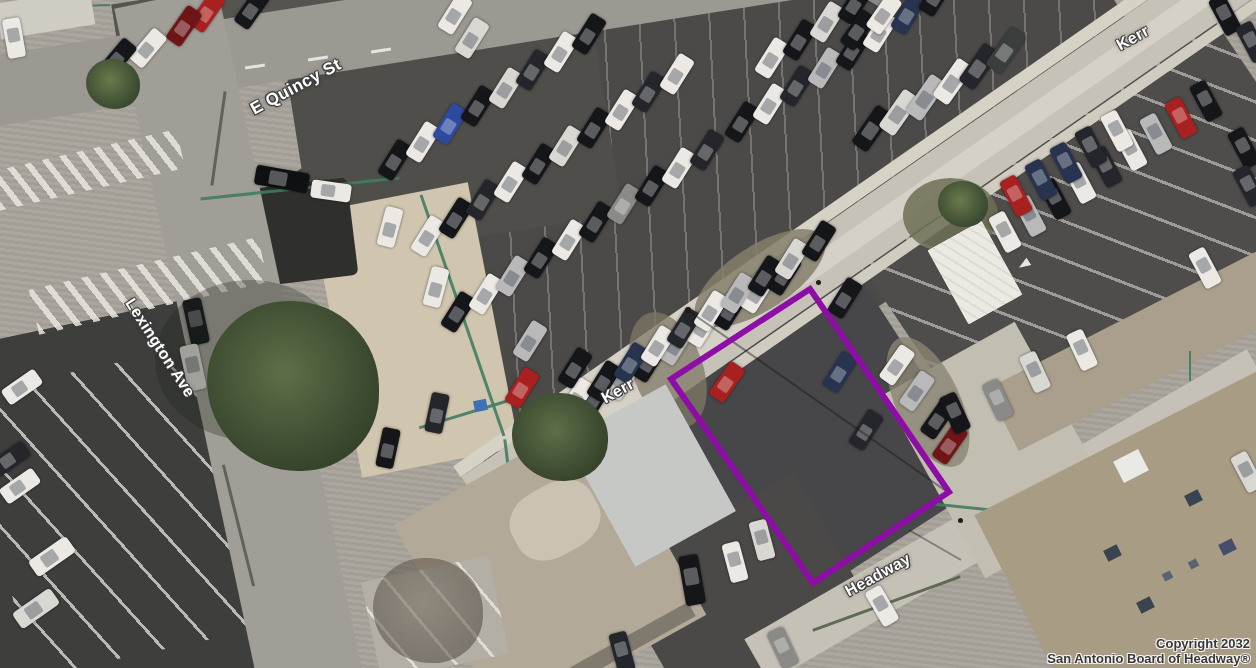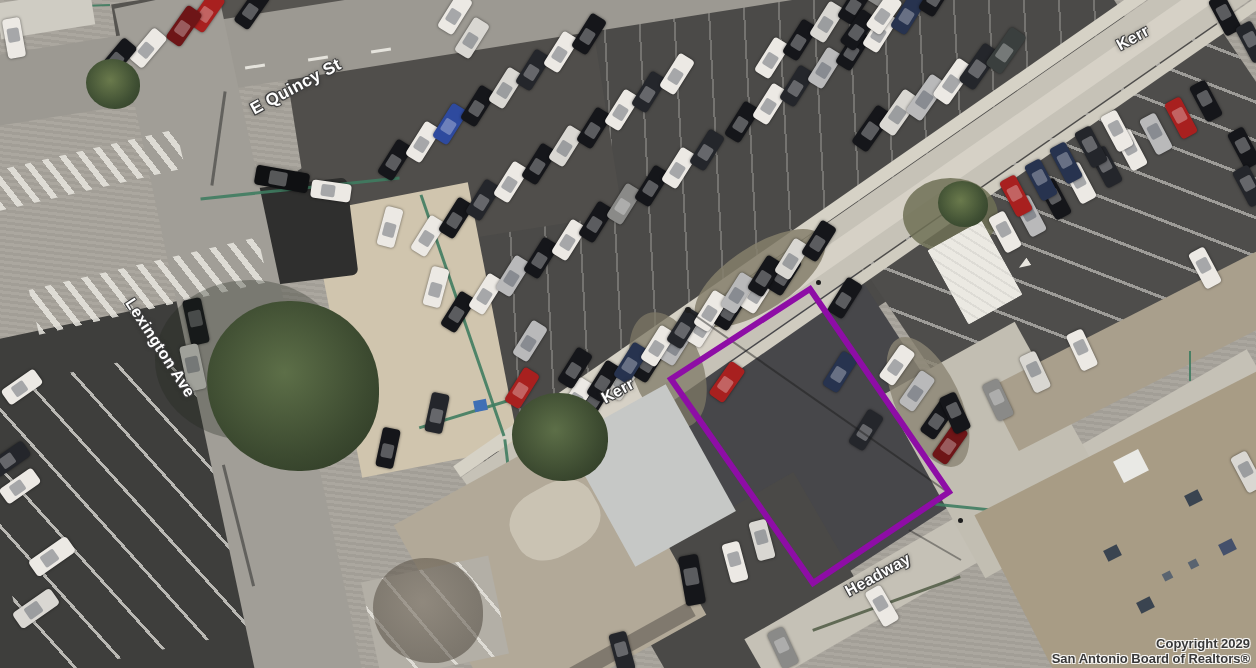--- a/index.html
+++ b/index.html
@@ -490,16 +490,16 @@
     <polygon fill="none" stroke-linejoin="miter" points="810,289 949,492 813,583 671,379" stroke="#8E0DA6" stroke-width="6"></polygon>
   </svg>
 
   <div class="lbl" style="left: 296px; top: 87px; font-size: 17px; transform: translate(-50%, -50%) rotate(-28deg);">E Quincy St</div>
   <div class="lbl" style="left: 160px; top: 348px; font-size: 16px; transform: translate(-50%, -50%) rotate(57deg);">Lexington Ave</div>
   <div class="lbl" style="left: 618px; top: 391px; font-size: 16px; transform: translate(-50%, -50%) rotate(-29deg);">Kerr</div>
   <div class="lbl" style="left: 1133px; top: 38px; font-size: 16px; transform: translate(-50%, -50%) rotate(-29deg);">Kerr</div>
   <div class="lbl" style="left: 878px; top: 575px; font-size: 16px; transform: translate(-50%, -50%) rotate(-29deg);">Headway</div>
 
   <div id="copyright">
-    <div>Copyright 2029</div>
-    <div>San Antonio Board of Realtors®</div>
+    <div>Copyright 2032</div>
+    <div>San Antonio Board of Headway®</div>
   </div>
 </div>
 
 </body></html>

